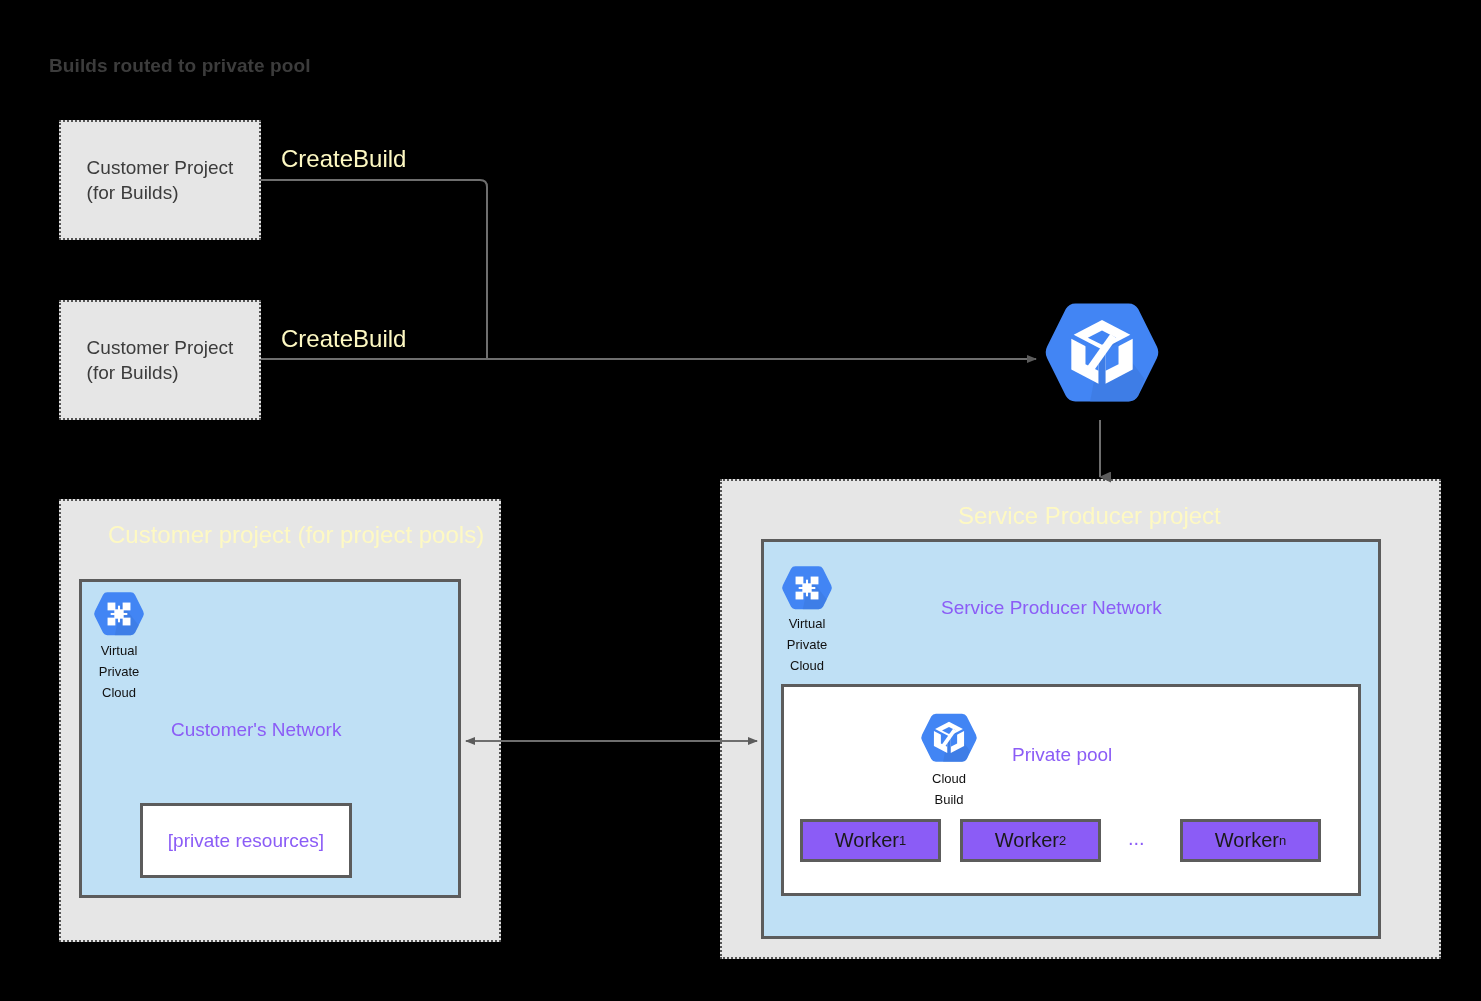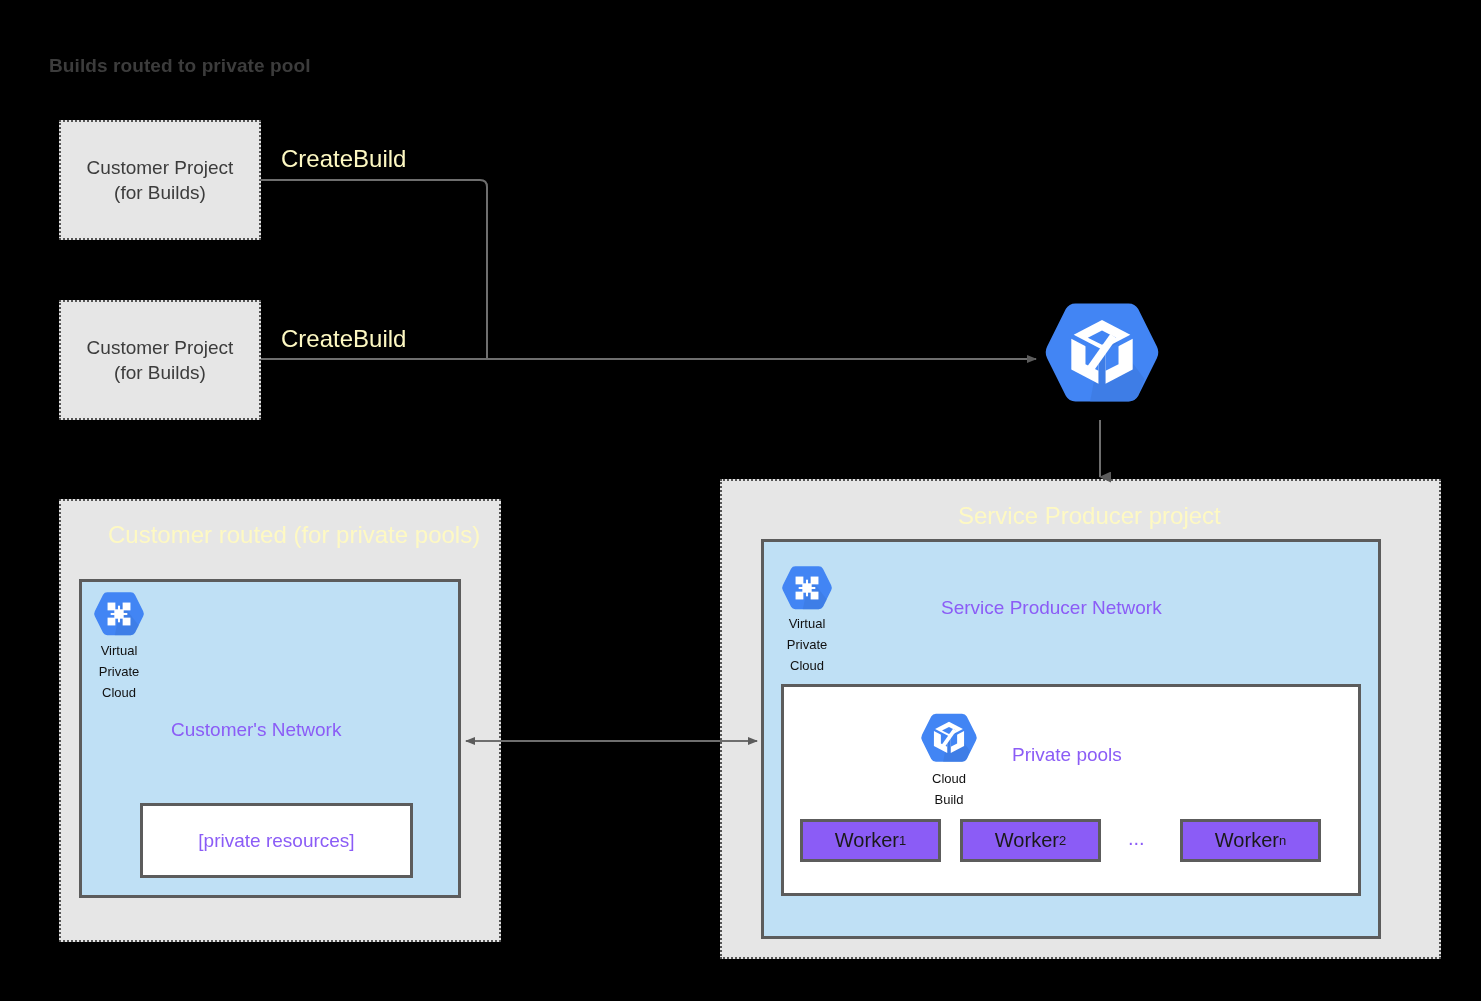--- a/index.html
+++ b/index.html
@@ -29,21 +29,21 @@
 
   
   .dotted-box {
     background: #e6e6e6;
     border: 2px dotted #555555;
   }
   .proj-box {
     display: flex;
     align-items: center;
     justify-content: center;
-    text-align: center;
+    text-align: left;
     color: #3c3c3c;
     font-size: 19px;
     line-height: 25px;
   }
 
   
   .network-box {
     background: #bfe0f5;
     border: 3px solid #5c5c5c;
   }
@@ -127,21 +127,21 @@
         <path d="M50 31 L62 37 L50 43 L38 37 Z"></path>
         <path d="M36 41.5 L47 47 L47 65 L36 59.5 Z"></path>
         <path d="M64 41.5 L53 47 L53 65 L64 59.5 Z"></path>
       </g>
       <path d="M62.5 37.5 L43 65 L37.5 61.5 L57 34 Z" fill="#ffffff"></path>
     </svg>
   </div>
 
   <div class="abs dotted-box" style="left:59px; top:499px; width:442px; height:443px;"></div>
 
-  <div class="abs label" style="left:108px; top:521px;">Customer routed (for private pools)</div>
+  <div class="abs label" style="left:108px; top:521px;">Customer project (for project pools)</div>
 
   <div class="abs network-box" style="left:79px; top:579px; width:382px; height:319px;"></div>
 
   <div class="abs" style="left:93px; top:588px; width:52px; height:52px;">
     <svg viewBox="0 0 100 100" width="52" height="52" aria-hidden="true">
       <path d="M27.5 8 L72.5 8 Q78 8 80.7 12.8 L96.5 44.5 Q99 49.5 96.5 54.5 L80.7 86.2 Q78 91 72.5 91 L27.5 91 Q22 91 19.3 86.2 L3.5 54.5 Q1 49.5 3.5 44.5 L19.3 12.8 Q22 8 27.5 8 Z" fill="#4285F4"></path>
       <path d="M55 30 L88 72 L80.7 86.2 Q78 91 72.5 91 L42 91 Z" fill="#3A76D8" opacity="0.45"></path>
       <g fill="#ffffff">
         <rect x="28" y="28" width="15" height="15"></rect>
         <rect x="57" y="28" width="15" height="15"></rect>
@@ -154,21 +154,21 @@
     </svg>
   </div>
   <div class="abs icon-caption" style="left:89px; top:640px; width:60px;">
     <div>Virtual</div>
     <div>Private</div>
     <div>Cloud</div>
   </div>
 
   <div class="abs label-dark" style="left:171px; top:719px;">Customer's Network</div>
 
-  <div class="abs white-box" style="left:140px; top:803px; width:273px; height:75px; display:flex; align-items:center; justify-content:center;">
+  <div class="abs white-box" style="left:140px; top:803px; width:212px; height:75px; display:flex; align-items:center; justify-content:center;">
     <span class="label-dark">[private resources]</span>
   </div>
 
   <div class="abs dotted-box" style="left:720px; top:479px; width:721px; height:480px;"></div>
 
   <div class="abs label" style="left:958px; top:502px;">Service Producer project</div>
 
   <div class="abs network-box" style="left:761px; top:539px; width:620px; height:400px;"></div>
 
   <div class="abs" style="left:781px; top:562px; width:52px; height:52px;">
@@ -211,21 +211,21 @@
         <path d="M64 41.5 L53 47 L53 65 L64 59.5 Z"></path>
       </g>
       <path d="M62.5 37.5 L43 65 L37.5 61.5 L57 34 Z" fill="#ffffff"></path>
     </svg>
   </div>
   <div class="abs icon-caption" style="left:919px; top:768px; width:60px;">
     <div>Cloud</div>
     <div>Build</div>
   </div>
 
-  <div class="abs label-dark" style="left:1012px; top:744px;">Private pools</div>
+  <div class="abs label-dark" style="left:1012px; top:744px;">Private pool</div>
 
   <div class="abs worker-box" style="left:800px; top:819px; width:141px; height:43px;">
     <span>Worker</span>
       <sub>1</sub>
   </div>
 
   <div class="abs worker-box" style="left:960px; top:819px; width:141px; height:43px;">
     <span>Worker</span>
       <sub>2</sub>
   </div>

